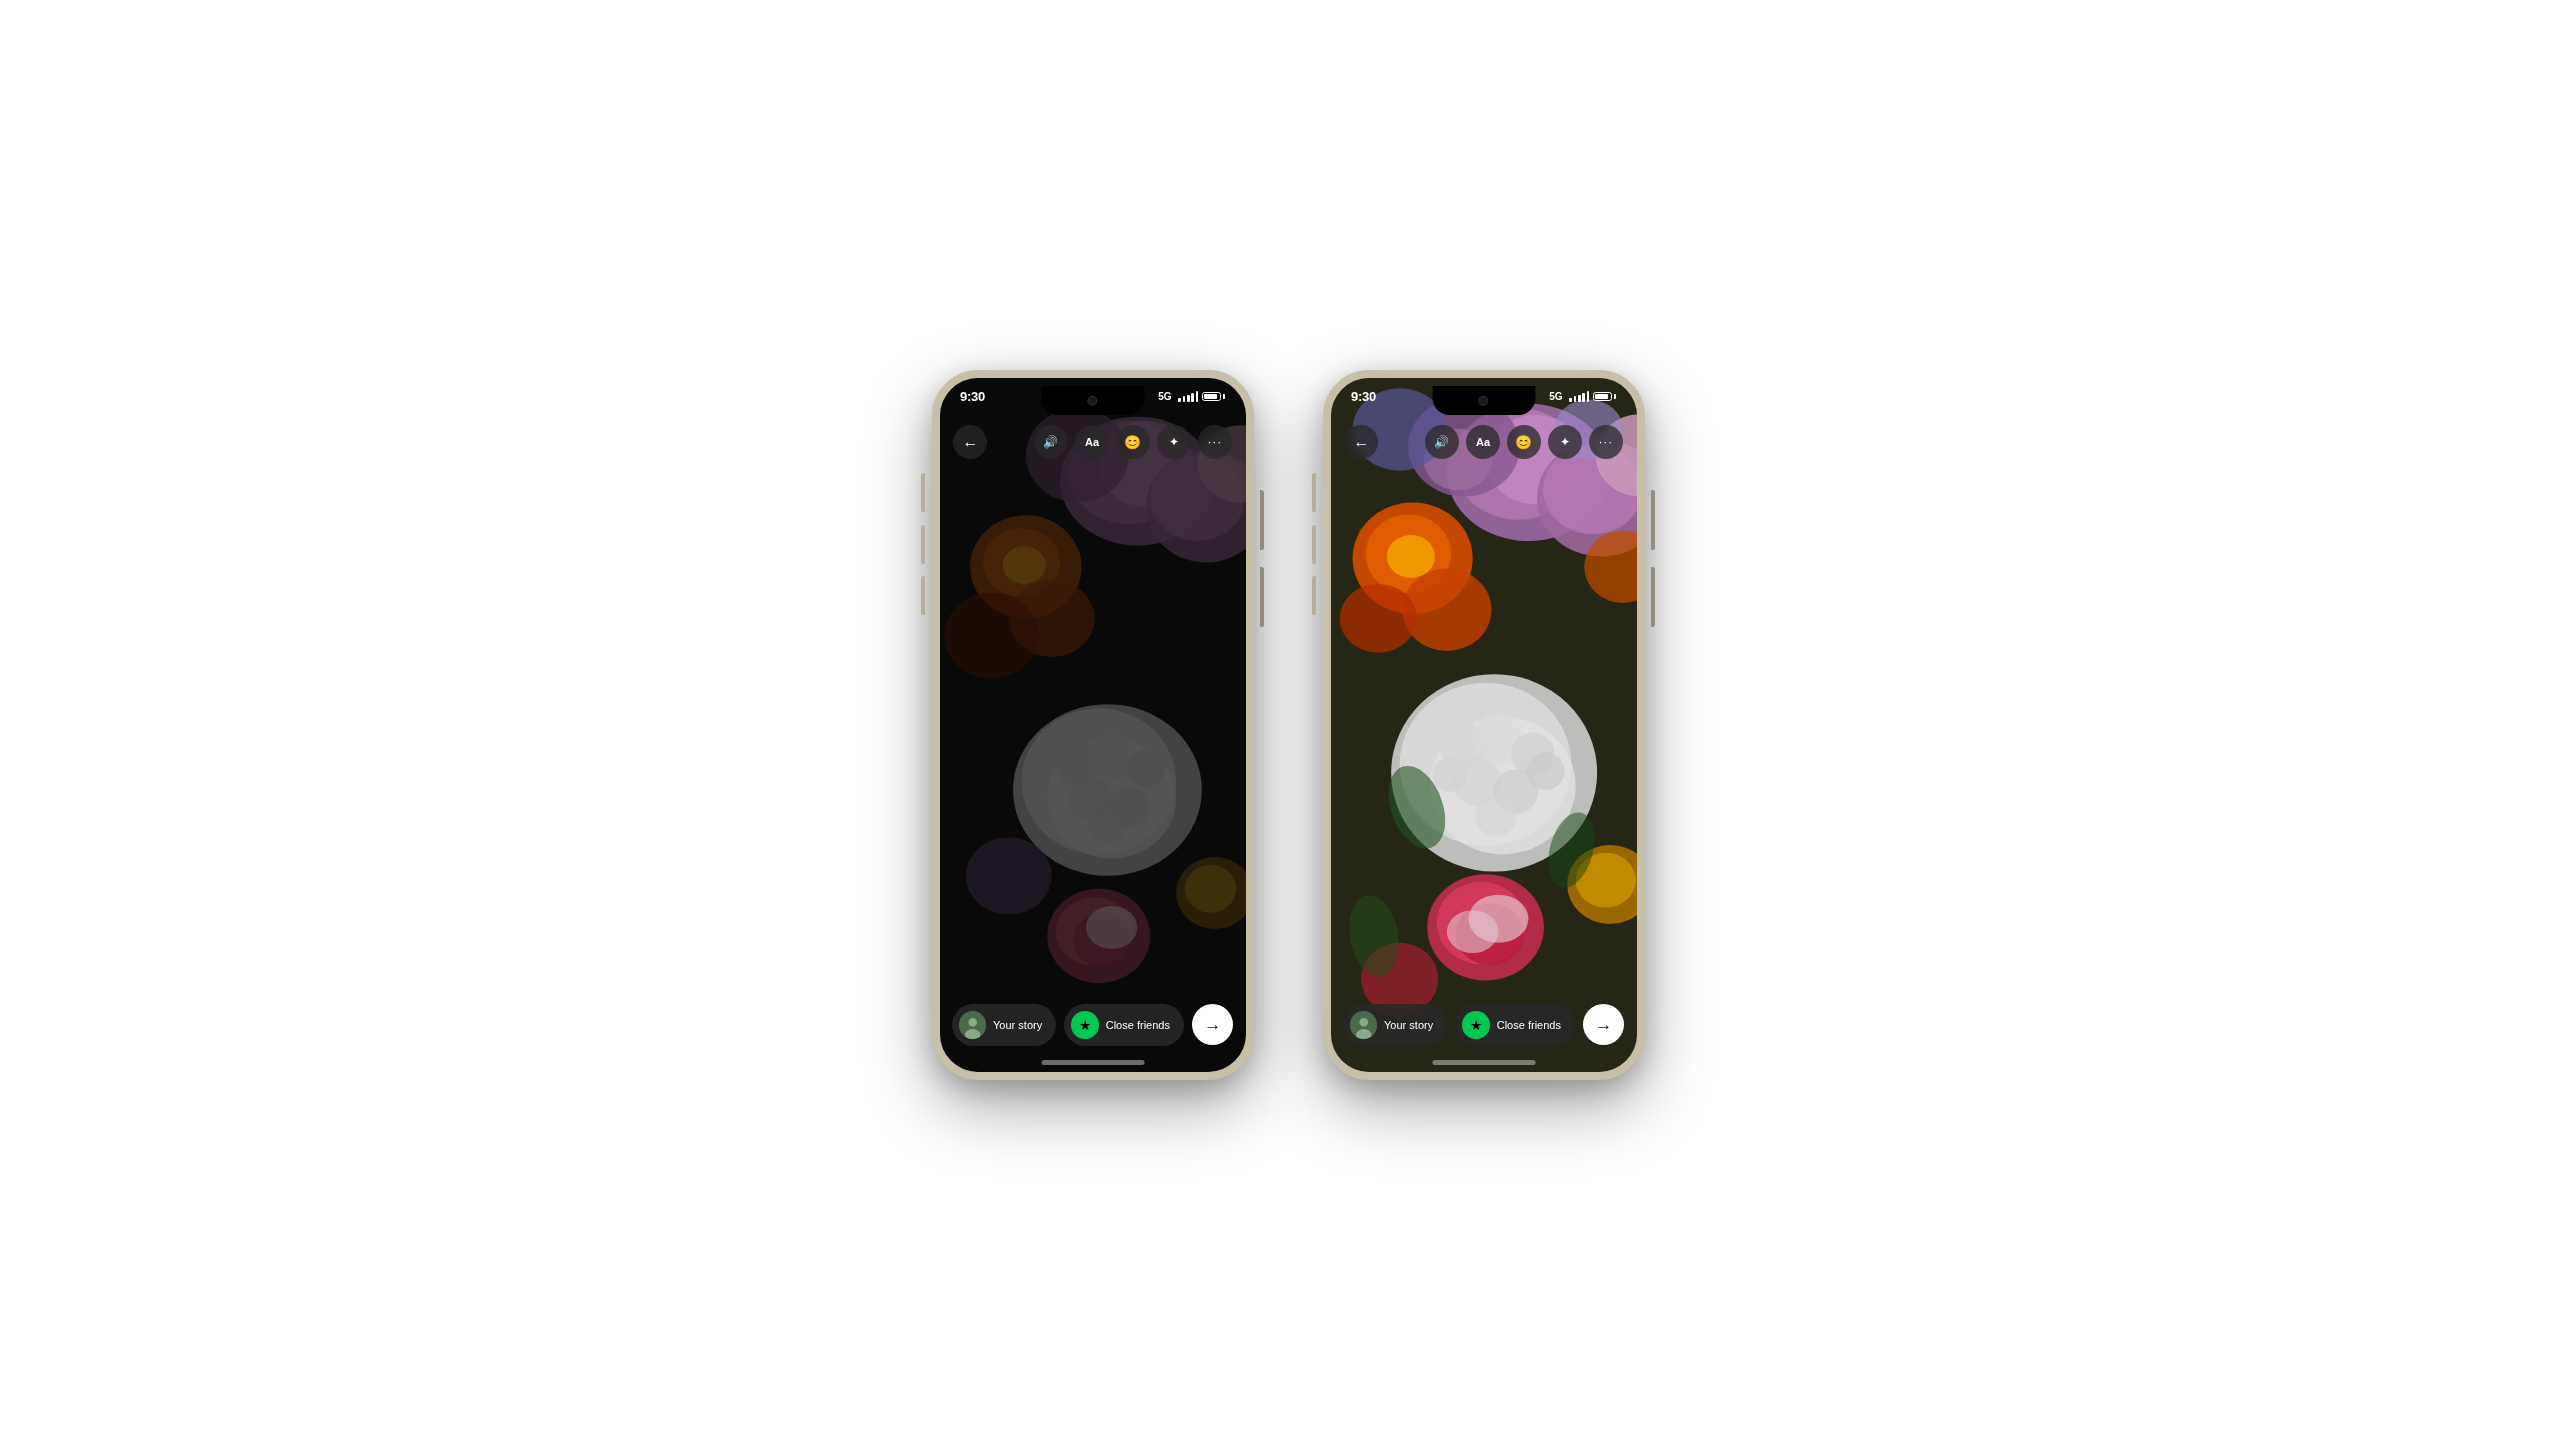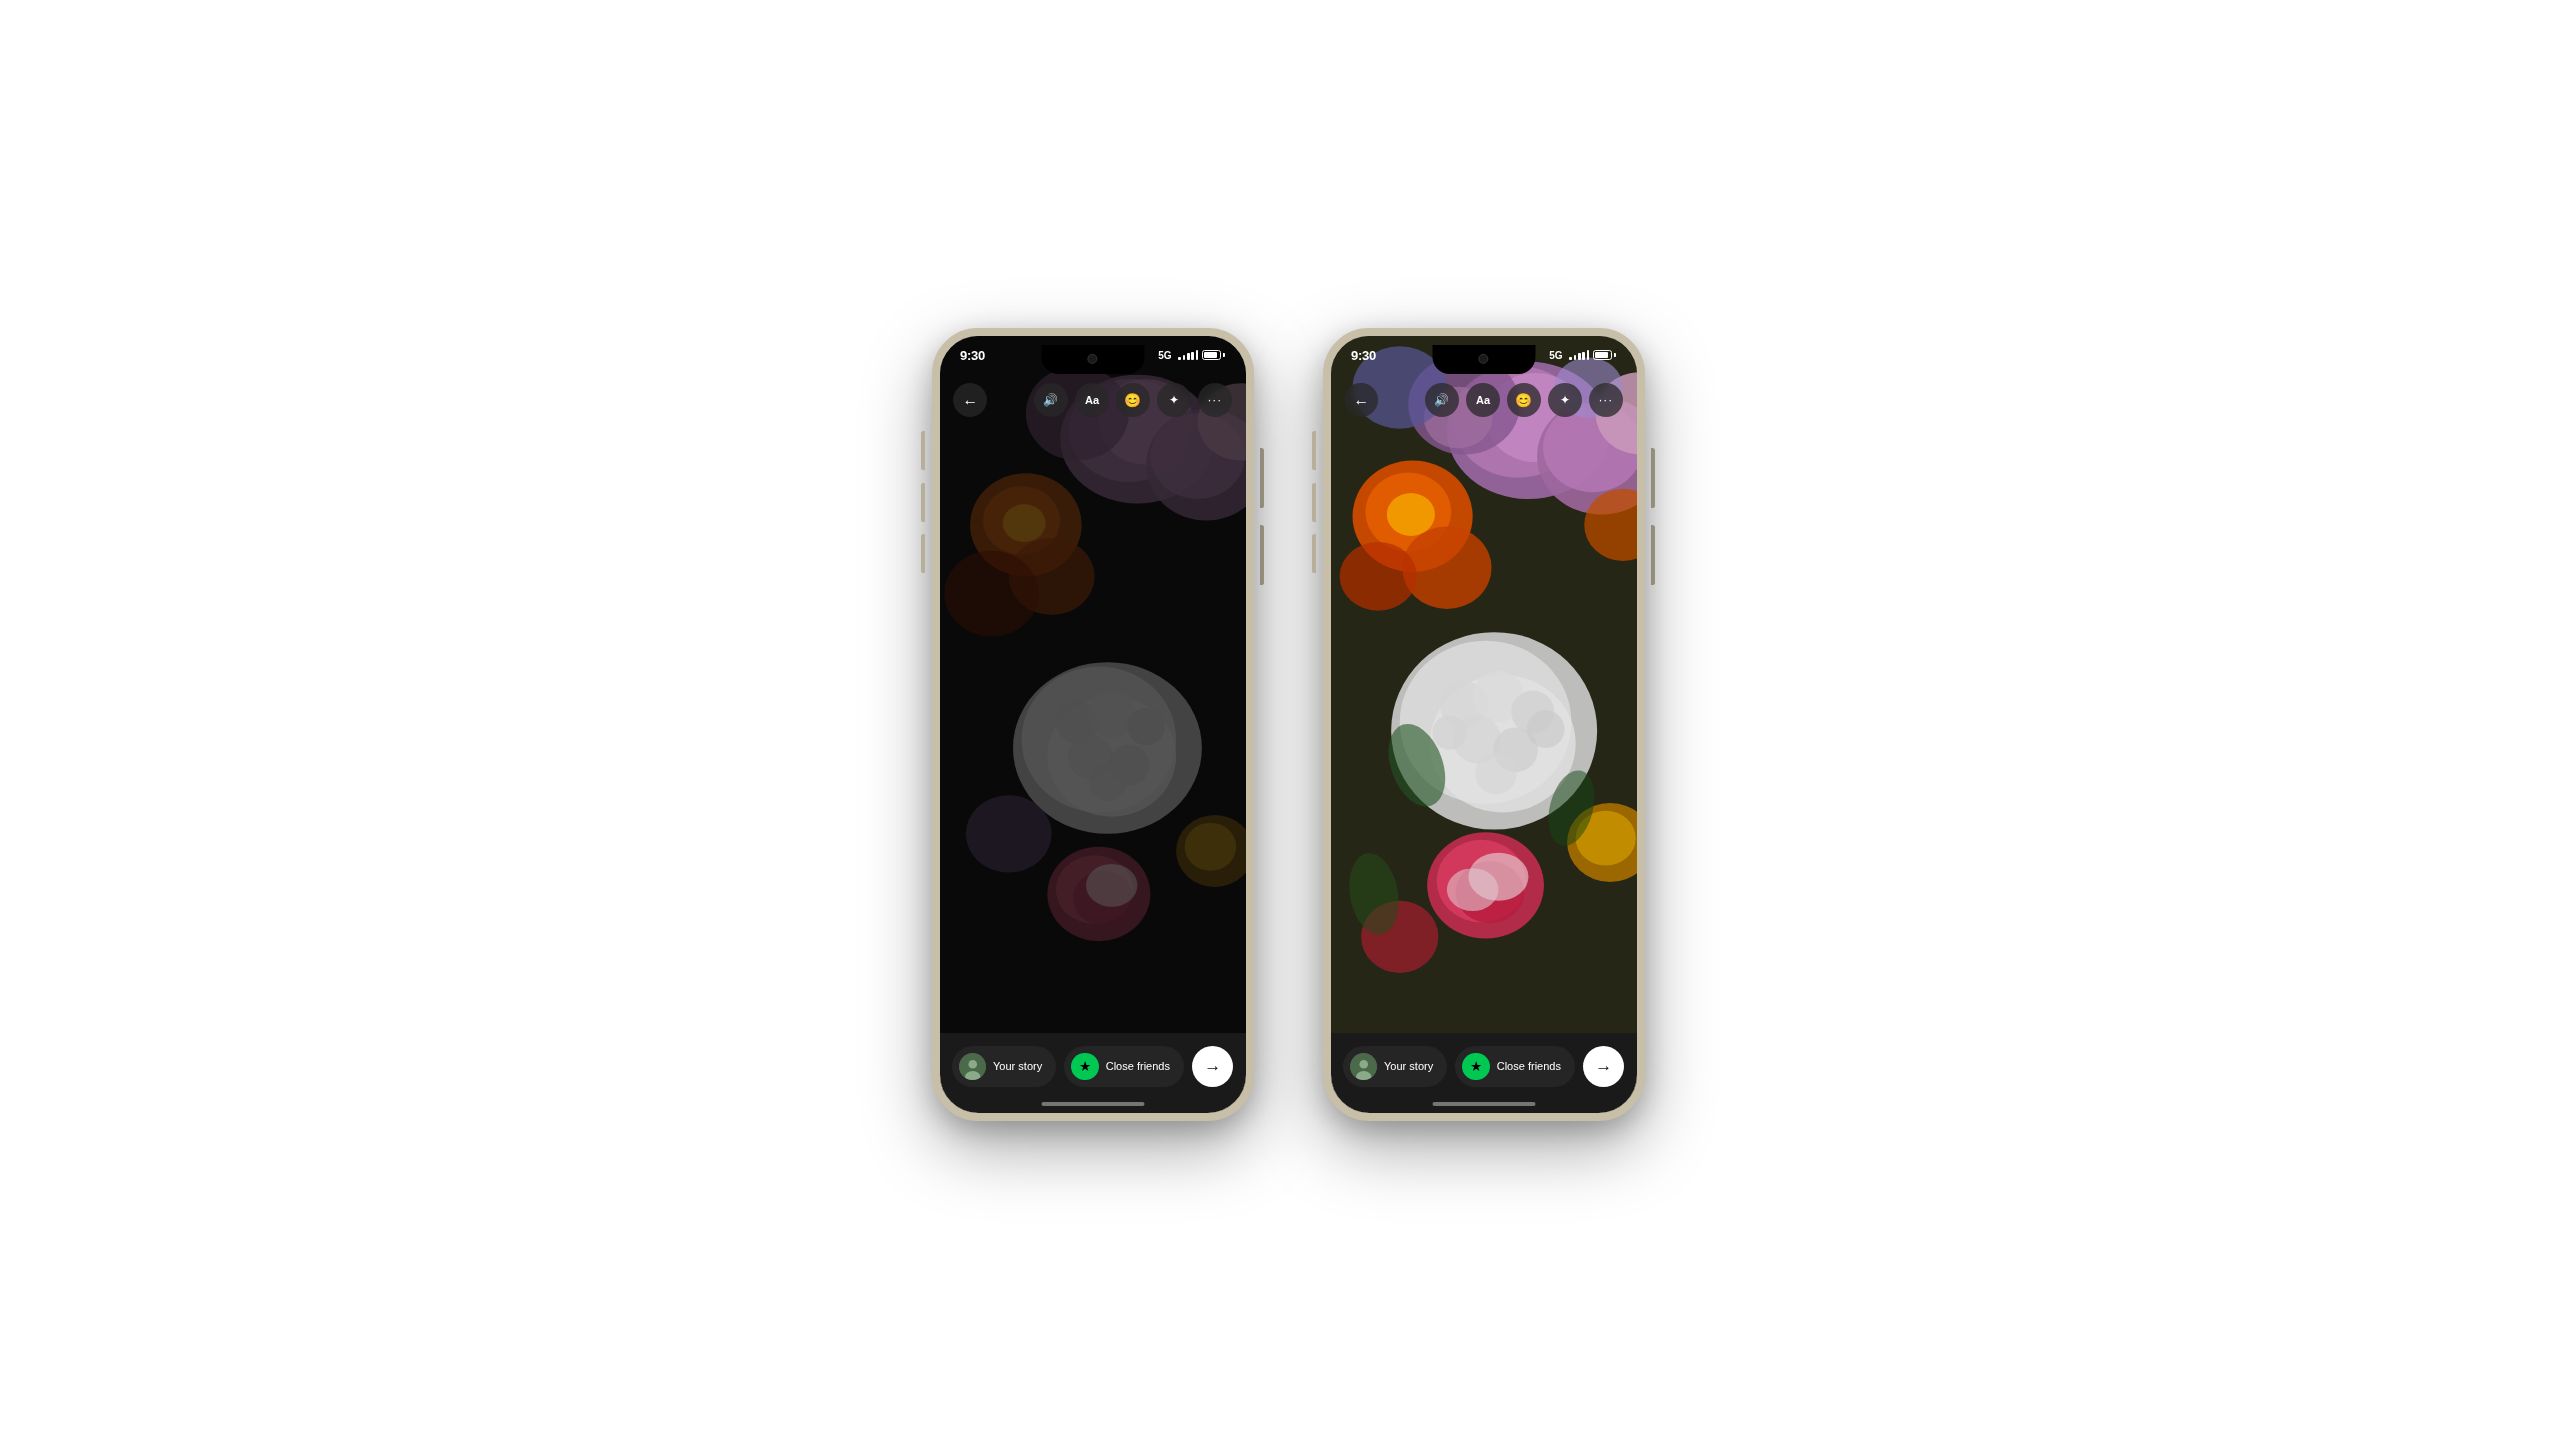--- a/index.html
+++ b/index.html
@@ -11,21 +11,21 @@
       display: flex;
       align-items: center;
       justify-content: center;
       gap: 69px;
       font-family: -apple-system, BlinkMacSystemFont, 'Segoe UI', sans-serif;
     }
 
     .phone-wrapper {
       position: relative;
       width: 322px;
-      height: 793px;
+      height: 710px;
     }
 
     .phone-frame {
       position: absolute;
       inset: 0;
       border-radius: 46px;
       border: 8.6px solid #c8bfa8;
       background: #1a1a1a;
       overflow: hidden;
       box-shadow:

